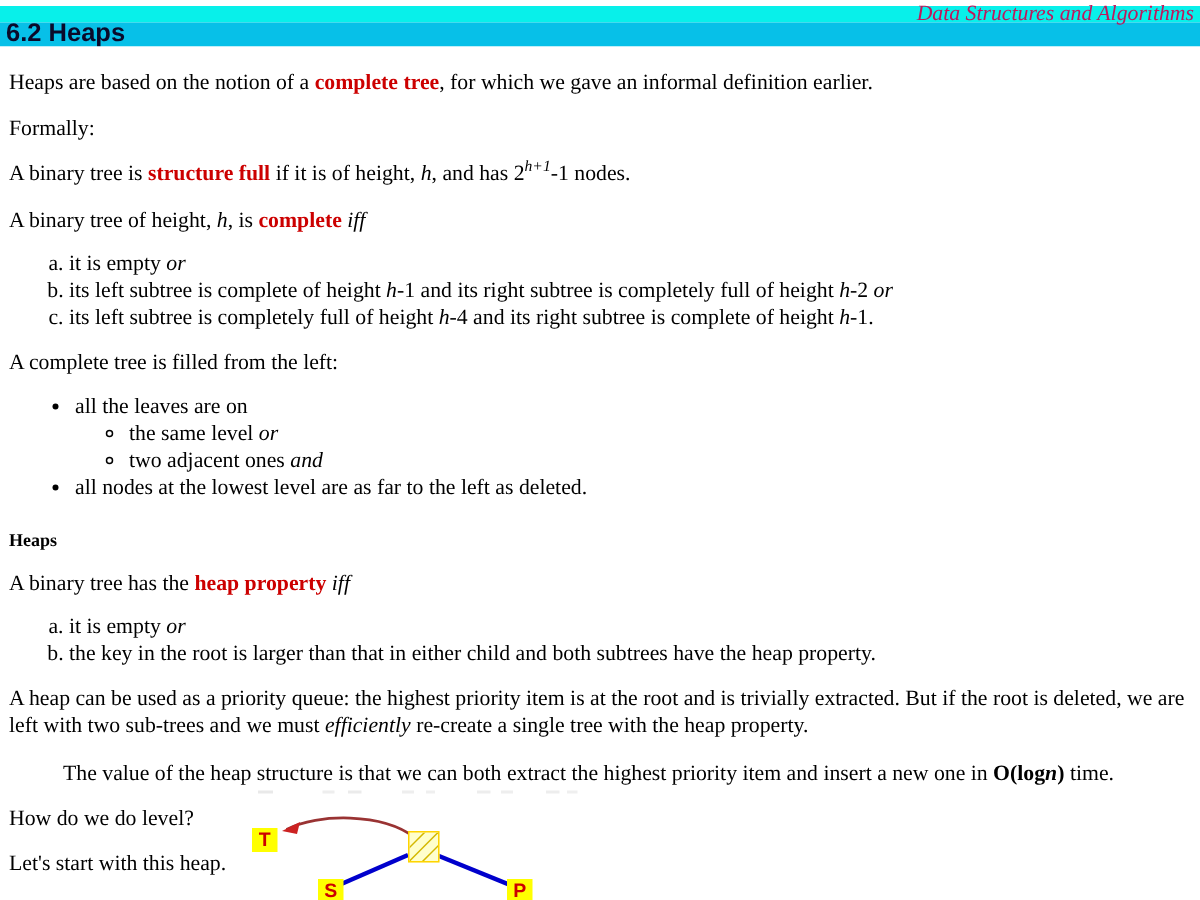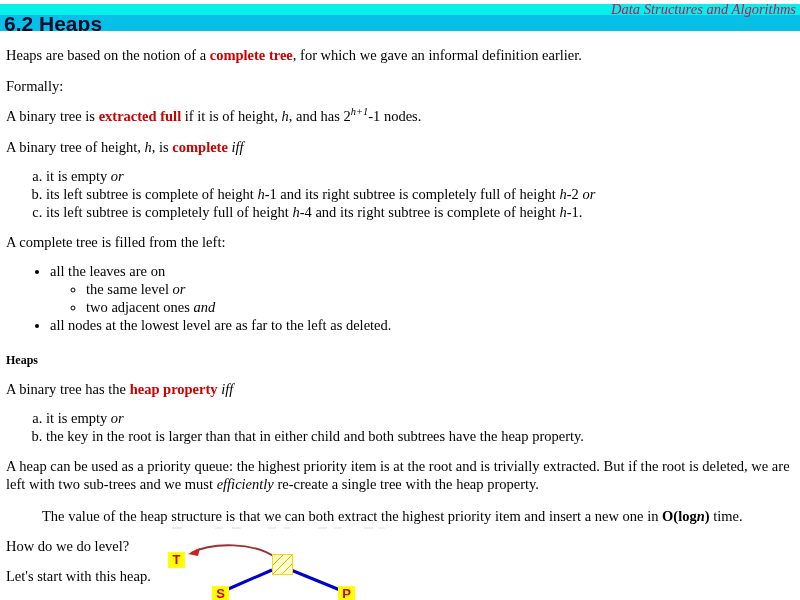--- a/index.html
+++ b/index.html
@@ -52,21 +52,21 @@
     color: #be185d;
     white-space: nowrap;
     z-index: 5;
   }
   .section-title {
     position: absolute;
     left: 4px;
     top: 12px;
     font-family: "Liberation Sans", "DejaVu Sans", sans-serif;
     font-weight: bold;
-    font-size: 21px;
+    font-size: 17px;
     color: #0a0a2a;
     white-space: nowrap;
     z-index: 5;
   }
 
   
   .content {
     padding: 0 6px 0 6px;
     position: relative;
   }
@@ -165,21 +165,21 @@
   <div class="course-title">Data Structures and Algorithms</div>
   <div class="section-title">6.2 Heaps</div>
 </div>
 
 <div class="content">
 
   <p class="para first"><span>Heaps are based on the notion of a </span><span class="kw">complete tree</span><span>, for which we gave an informal definition earlier.</span></p>
 
   <p class="para">Formally:</p>
 
-  <p class="para"><span>A binary tree is </span><span class="kw">extracted full</span><span> if it is of height, </span><span class="it">h</span><span>, and has 2</span><sup class="it">h+1</sup><span>-1 nodes.</span></p>
+  <p class="para"><span>A binary tree is </span><span class="kw">structure full</span><span> if it is of height, </span><span class="it">h</span><span>, and has 2</span><sup class="it">h+1</sup><span>-1 nodes.</span></p>
 
   <p class="para"><span>A binary tree of height, </span><span class="it">h</span><span>, is </span><span class="kw">complete</span><span> </span><span class="it">iff</span></p>
 
   <ol class="alpha">
     <li><span>it is empty </span><span class="it">or</span></li>
     <li><span>its left subtree is complete of height </span><span class="it">h</span><span>-1 and its right subtree is completely full of height </span><span class="it">h</span><span>-2 </span><span class="it">or</span></li>
     <li><span>its left subtree is completely full of height </span><span class="it">h</span><span>-4 and its right subtree is complete of height </span><span class="it">h</span><span>-1.</span></li>
   </ol>
 
   <p class="para">A complete tree is filled from the left:</p>

